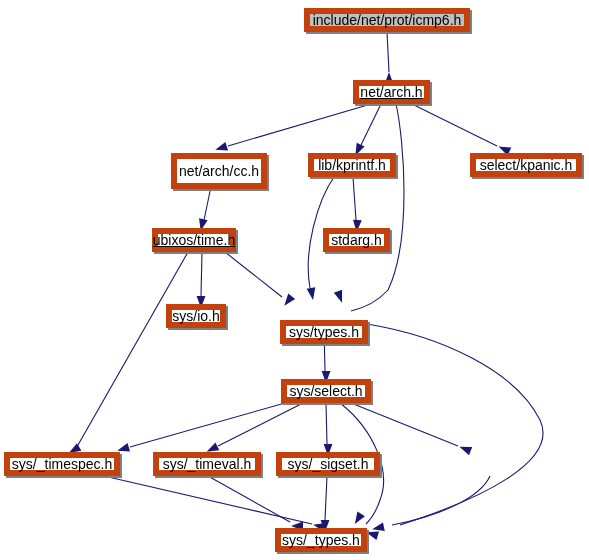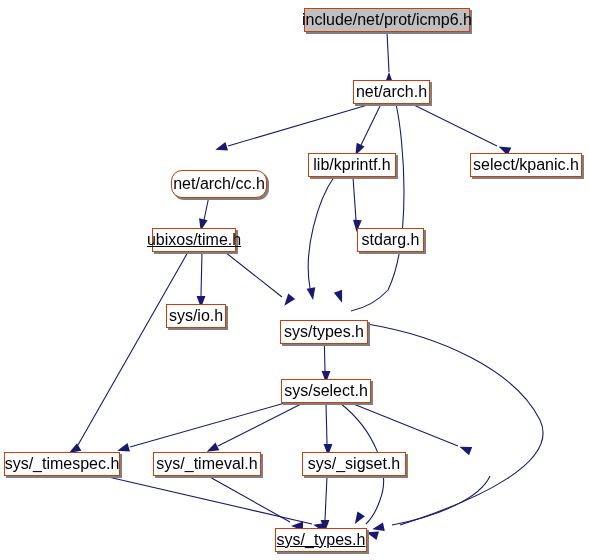--- a/index.html
+++ b/index.html
@@ -19,24 +19,24 @@
     position: absolute;
     left: 0;
     top: 0;
     width: 589px;
     height: 560px;
     pointer-events: none;
   }
   .node {
     position: absolute;
     box-sizing: border-box;
-    border: 1px solid #c2410c;
+    border: 6px solid #c2410c;
     background: #ffffff;
     color: #000000;
-    font-size: 16px;
+    font-size: 14px;
     line-height: 1;
     display: flex;
     align-items: center;
     justify-content: center;
     white-space: nowrap;
     letter-spacing: 0px;
     z-index: 5;
   }
   .node.root {
     background: #bfbfbf;
@@ -89,26 +89,26 @@
       <path d="M 104,476 L 312,524" fill="none" stroke="#191970" stroke-width="1.1"></path>
       <polygon points="0,-6 -4.4,6 4.4,6" fill="#191970" transform="translate(319,526) rotate(283)"></polygon>
       <path d="M 208,476 L 290,522" fill="none" stroke="#191970" stroke-width="1.1"></path>
       <polygon points="0,-6 -4.4,6 4.4,6" fill="#191970" transform="translate(297,526) rotate(270)"></polygon>
       <path d="M 327,476 L 325,520" fill="none" stroke="#191970" stroke-width="1.1"></path>
       <polygon points="0,-6 -4.4,6 4.4,6" fill="#191970" transform="translate(325,526) rotate(180)"></polygon>
       <path d="M 490,476 C 480,498 440,516 392,525" fill="none" stroke="#191970" stroke-width="1.1"></path>
       <polygon points="0,-6 -4.4,6 4.4,6" fill="#191970" transform="translate(378,528) rotate(258)"></polygon>
     </svg>
 <div class="node root shadow" style="left: 304px; top: 8px; width: 166px; height: 24px;">include/net/prot/icmp6.h</div>
-    <div class="node shadow" style="left: 353px; top: 80px; width: 77px; height: 24px;">net/arch.h</div>
-    <div class="node shadow" style="left: 171px; top: 170px; width: 96px; height: 28px; border-radius: 11px;">net/arch/cc.h</div>
+    <div class="node shadow" style="left: 353px; top: 80px; width: 77px; height: 24px; text-decoration: underline;">net/arch.h</div>
+    <div class="node shadow" style="left: 171px; top: 153px; width: 96px; height: 36px;">net/arch/cc.h</div>
     <div class="node shadow" style="left: 308px; top: 153px; width: 88px; height: 24px;">lib/kprintf.h</div>
     <div class="node shadow" style="left: 470px; top: 153px; width: 112px; height: 24px;">select/kpanic.h</div>
     <div class="node shadow" style="left: 152px; top: 228px; width: 84px; height: 24px; text-decoration: underline;">ubixos/time.h</div>
-    <div class="node shadow" style="left: 323px; top: 228px; width: 67px; height: 24px; margin-left: 34px;">stdarg.h</div>
+    <div class="node shadow" style="left: 323px; top: 228px; width: 67px; height: 24px;">stdarg.h</div>
     <div class="node shadow" style="left: 166px; top: 304px; width: 60px; height: 24px;">sys/io.h</div>
     <div class="node shadow" style="left: 280px; top: 320px; width: 88px; height: 24px; text-align: center;">sys/types.h</div>
     <div class="node shadow" style="left: 281px; top: 379px; width: 90px; height: 24px;">sys/select.h</div>
     <div class="node shadow" style="left: 4px; top: 452px; width: 116px; height: 24px;">sys/_timespec.h</div>
     <div class="node shadow" style="left: 146px; top: 452px; width: 108px; height: 24px; margin-left: 7px;">sys/_timeval.h</div>
-    <div class="node shadow" style="left: 276px; top: 452px; width: 104px; height: 24px; margin-left: 26px;">sys/_sigset.h</div>
-    <div class="node shadow" style="left: 275px; top: 528px; width: 92px; height: 24px; text-decoration: underline;">sys/_types.h</div>
+    <div class="node shadow" style="left: 276px; top: 452px; width: 104px; height: 24px;">sys/_sigset.h</div>
+    <div class="node shadow" style="left: 275px; top: 528px; width: 92px; height: 24px;">sys/_types.h</div>
   </div>
 
 </body></html>

